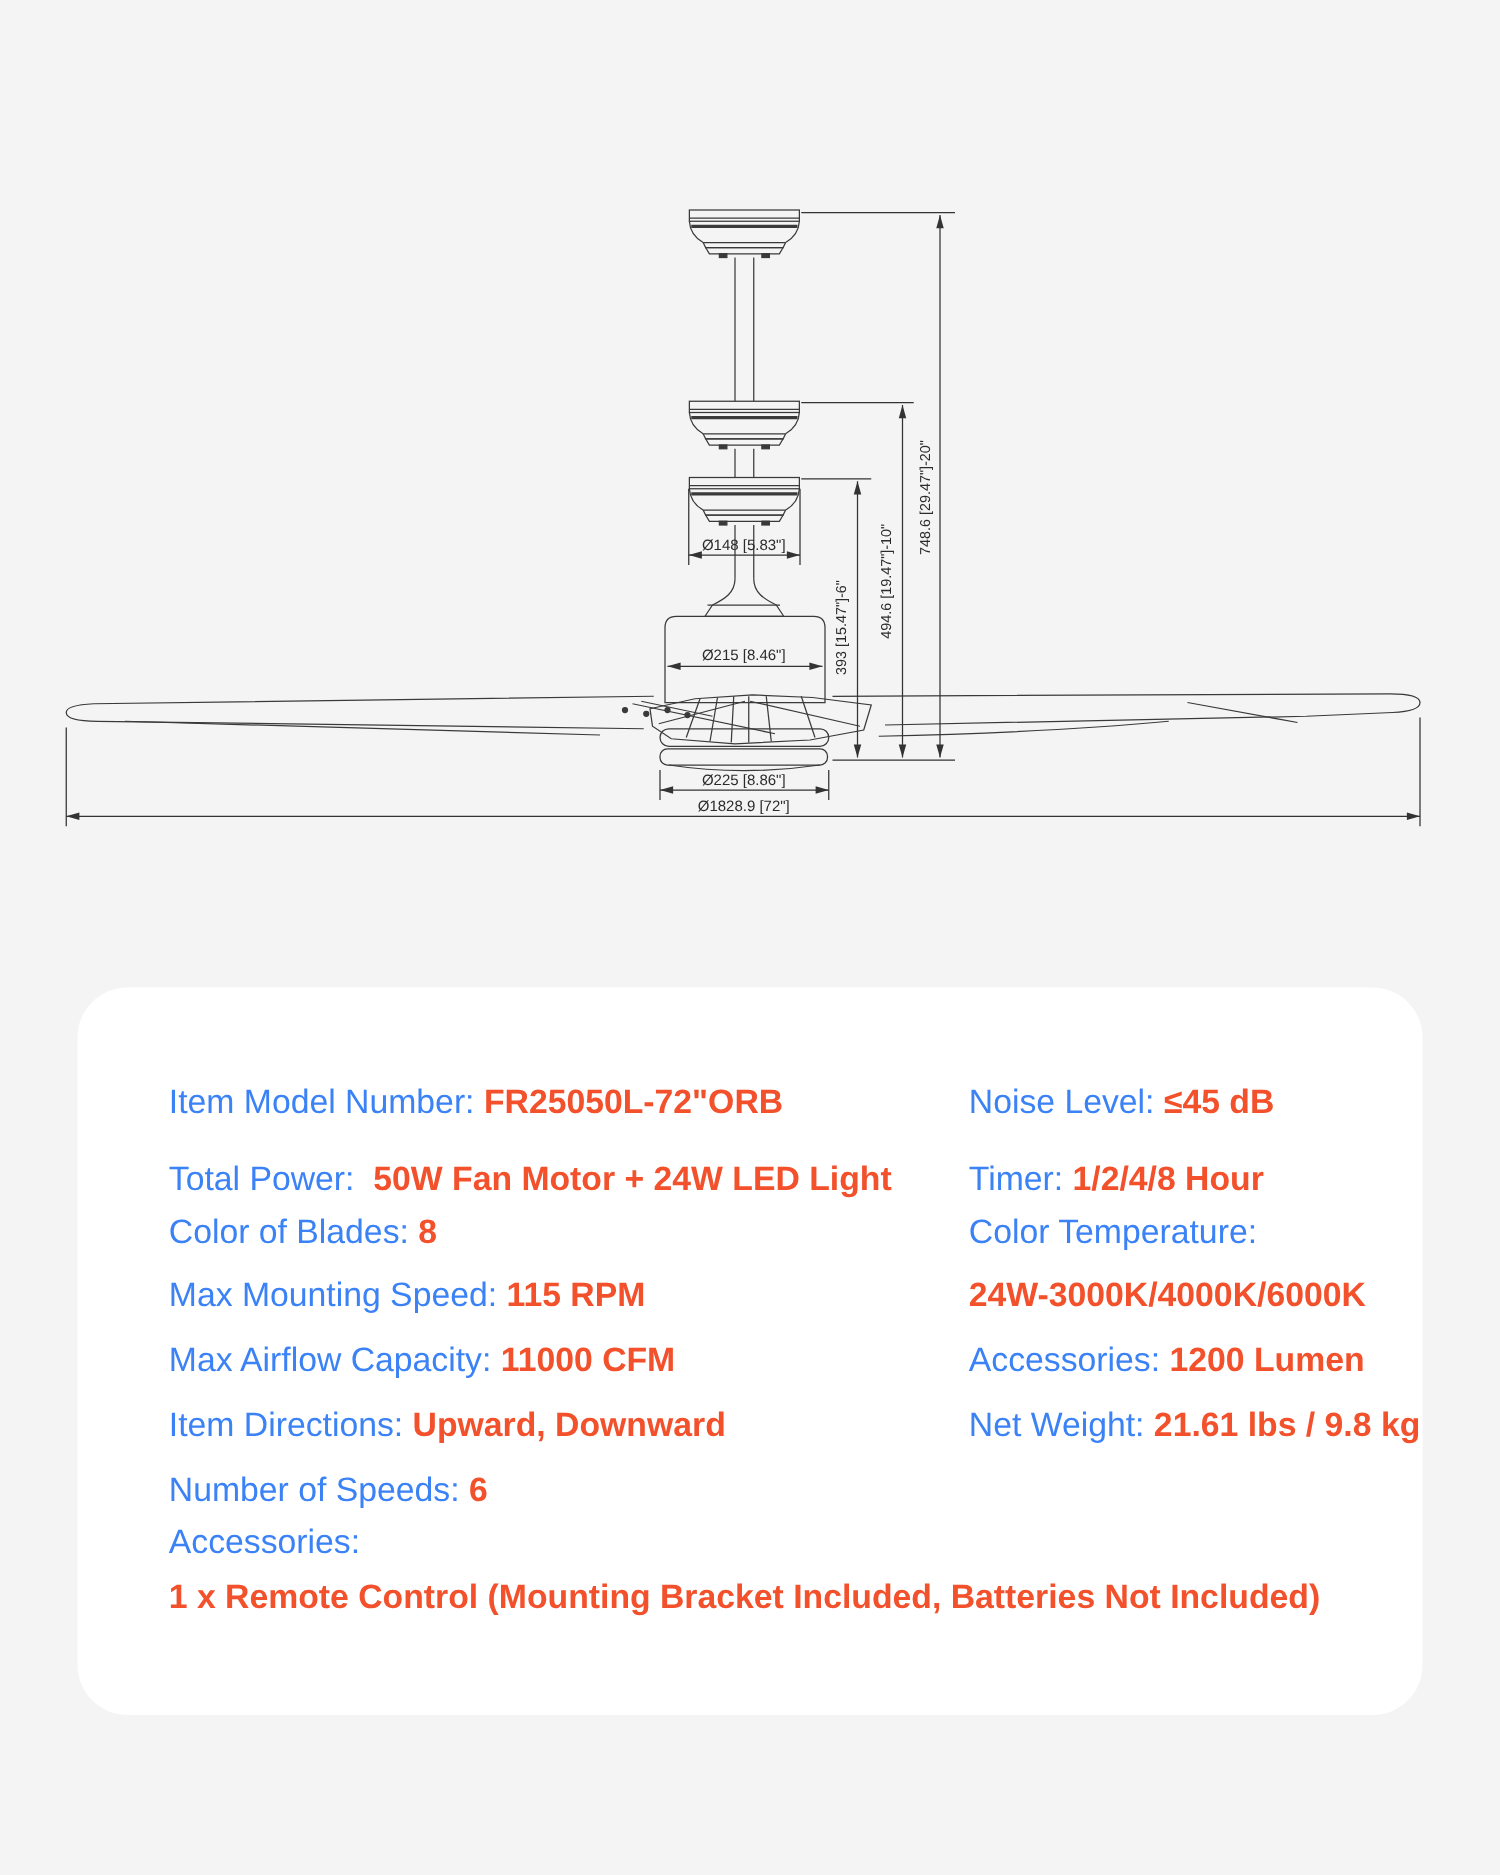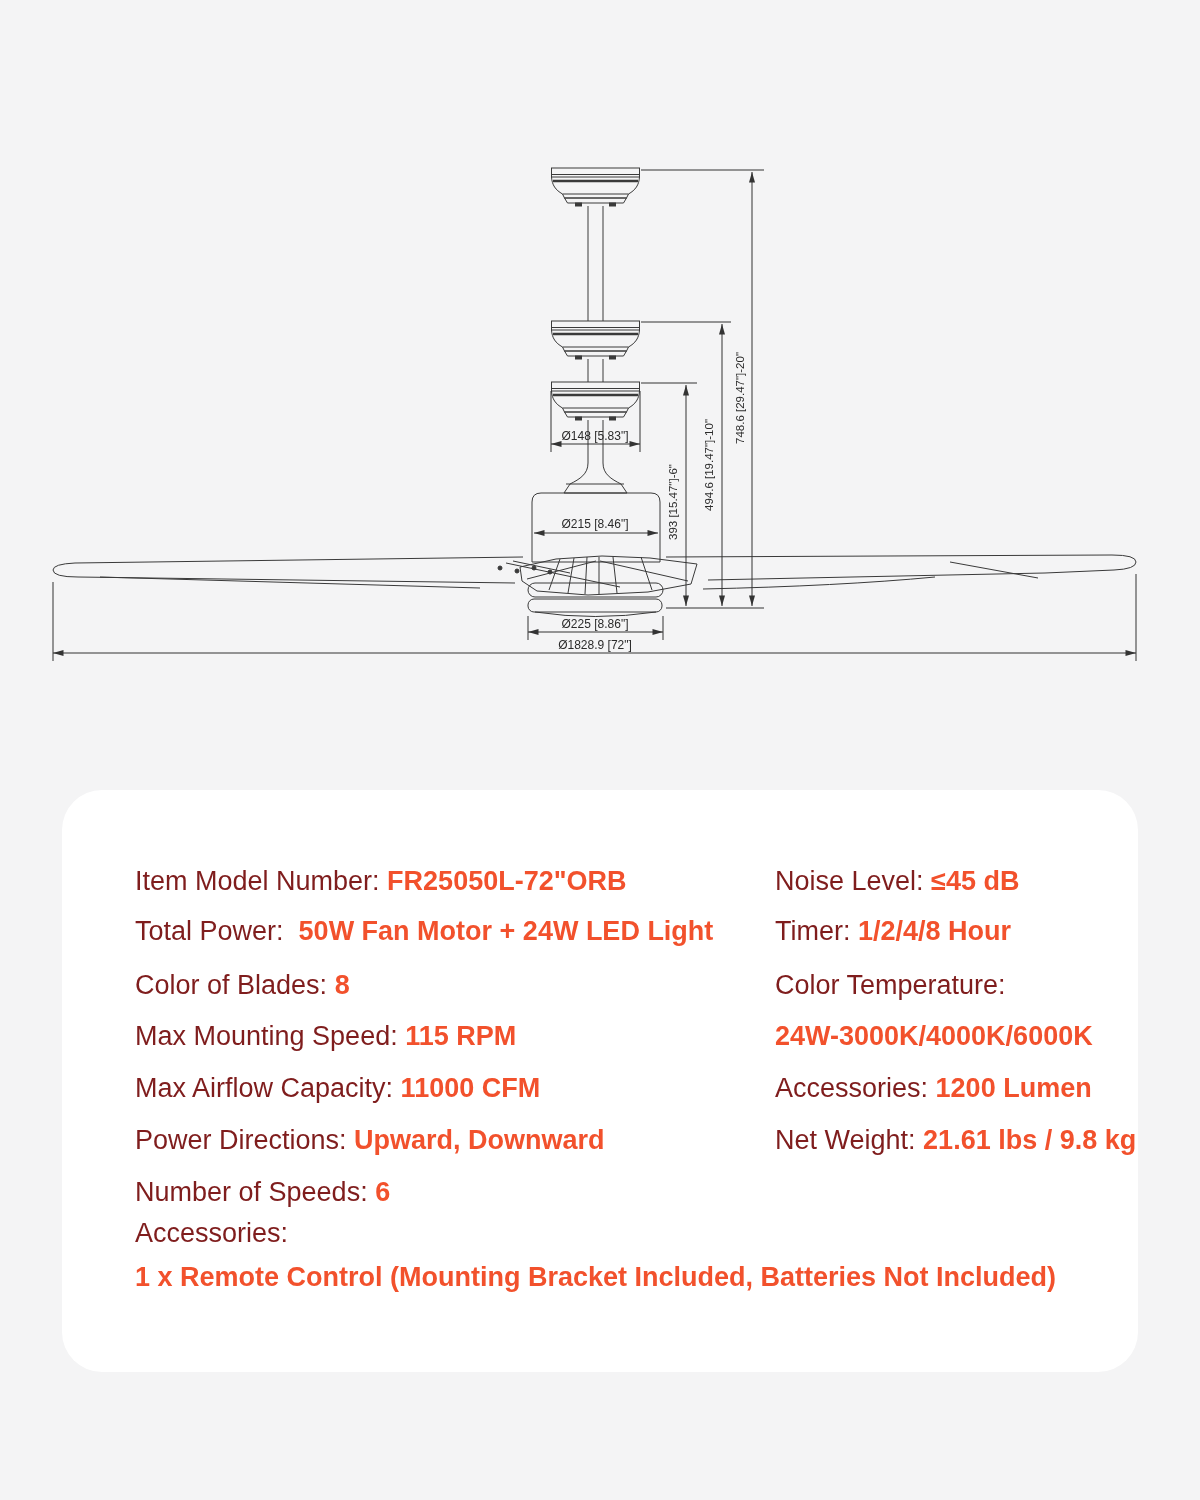--- a/index.html
+++ b/index.html
@@ -25,25 +25,25 @@
     background:#ffffff;
     border-radius:40px;
   }
   .srow{
     position:absolute;
     font-size:27px;
     line-height:36px;
     white-space:pre-wrap;
     letter-spacing:0;
   }
-  .srow .lbl{color:#7f1d1d;font-weight:400;}
+  .srow .lbl{color:#3b82f6;font-weight:400;}
   .srow .val{color:#f2512c;font-weight:700;}
   .col-left{left:43px;}
   .col-right{left:683px;}
-  .r1{top:37px;} .r2{top:87px;} .r3{top:141px;} .r4{top:192px;}
+  .r1{top:37px;} .r2{top:99px;} .r3{top:141px;} .r4{top:192px;}
   .r5{top:244px;} .r6{top:296px;} .r7{top:348px;} .r8{top:389px;}
   .ra1{top:433px;} .ra2{top:502px;}
 </style>
 </head>
 <body>
 
 <div class="diagram-wrap">
 <svg width="1200" height="700" viewBox="0 0 1200 700">
   <defs>
     <marker id="ah" markerWidth="12" markerHeight="8" refX="11" refY="4" orient="auto-start-reverse" markerUnits="userSpaceOnUse">
@@ -187,21 +187,21 @@
   <div class="srow col-left r3">
     <span class="lbl">Color of Blades: </span><span class="val">8</span>
   </div>
   <div class="srow col-left r4">
     <span class="lbl">Max Mounting Speed: </span><span class="val">115 RPM</span>
   </div>
   <div class="srow col-left r5">
     <span class="lbl">Max Airflow Capacity: </span><span class="val">11000 CFM</span>
   </div>
   <div class="srow col-left r6">
-    <span class="lbl">Power Directions: </span><span class="val">Upward, Downward</span>
+    <span class="lbl">Item Directions: </span><span class="val">Upward, Downward</span>
   </div>
   <div class="srow col-left r7">
     <span class="lbl">Number of Speeds: </span><span class="val">6</span>
   </div>
   <div class="srow col-left r8">
     <span class="lbl">Accessories:</span>
   </div>
 
   <div class="srow col-right r1">
     <span class="lbl">Noise Level: </span><span class="val">≤45 dB</span>

